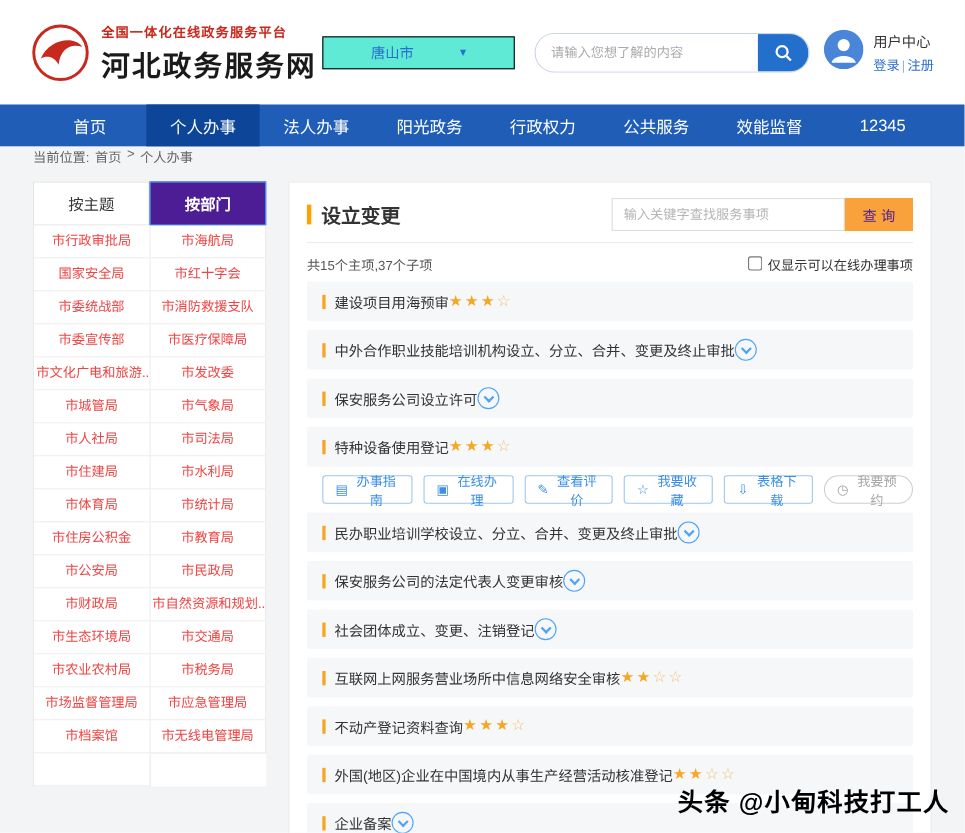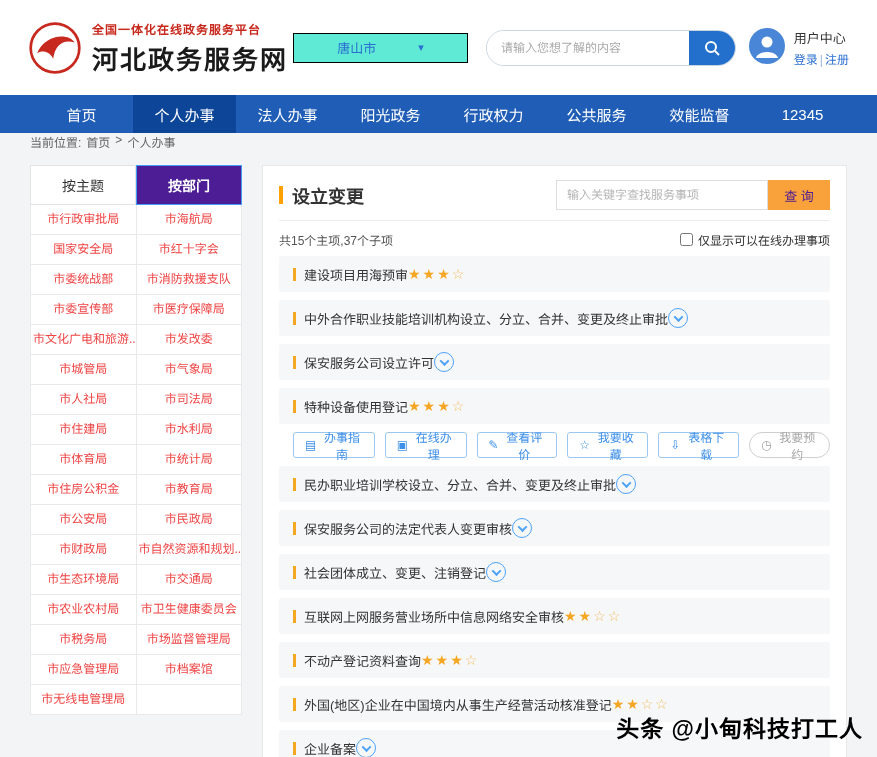--- a/index.html
+++ b/index.html
@@ -183,21 +183,20 @@
       <div class="dept">市统计局</div>
       <div class="dept">市住房公积金</div>
       <div class="dept">市教育局</div>
       <div class="dept">市公安局</div>
       <div class="dept">市民政局</div>
       <div class="dept">市财政局</div>
       <div class="dept">市自然资源和规划...</div>
       <div class="dept">市生态环境局</div>
       <div class="dept">市交通局</div>
       <div class="dept">市农业农村局</div>
-      <div class="dept">市卫生健康委员会</div>
       <div class="dept">市税务局</div>
       <div class="dept">市场监督管理局</div>
       <div class="dept">市应急管理局</div>
       <div class="dept">市档案馆</div>
       <div class="dept">市无线电管理局</div>
       <div class="dept empty"></div>
     </div>
   </aside>
 
   <main class="panel">

